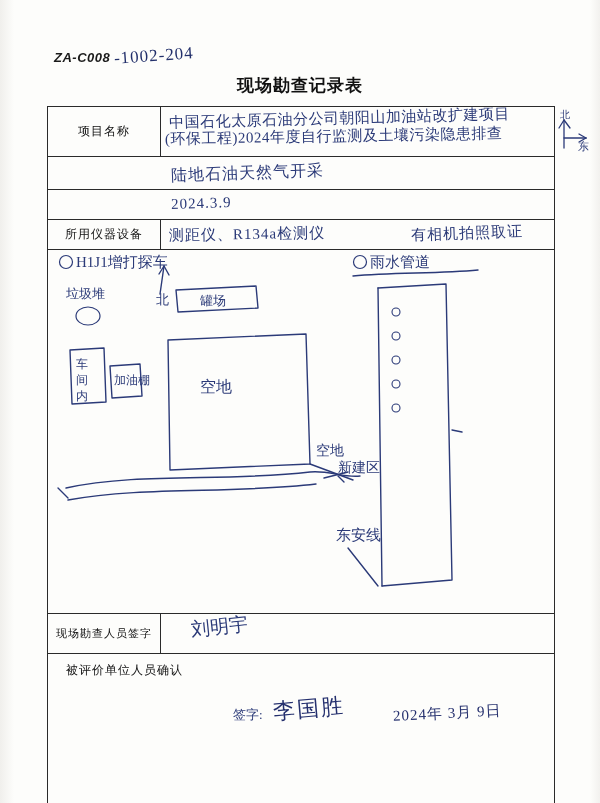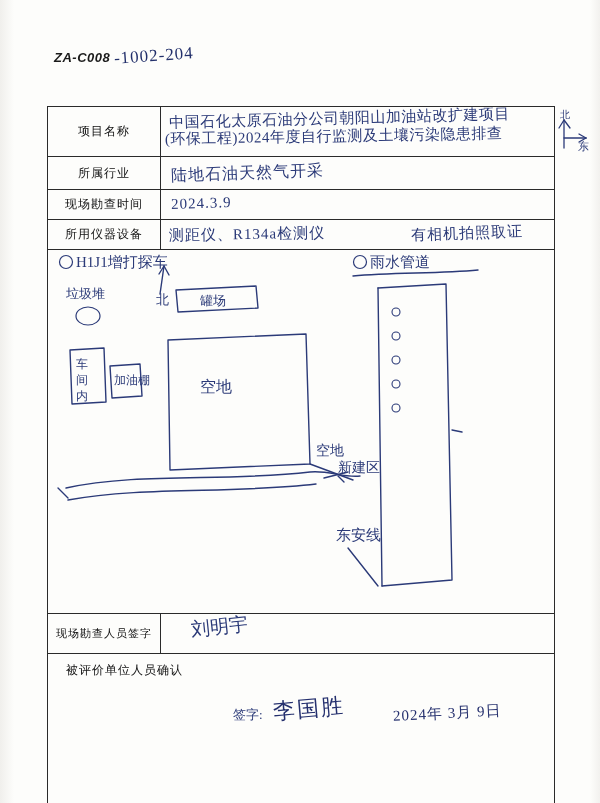--- a/index.html
+++ b/index.html
@@ -172,40 +172,39 @@
 </style>
 </head>
 <body>
 
 <div class="page">
   <div class="scan-edge-left"></div>
   <div class="scan-edge-right"></div>
 
   <div class="form-code">ZA-C008</div>
   <div class="hand-code">-1002-204</div>
+  <div class="doc-title">现场勘查记录表</div>
 
   <div class="table">
 
     <div class="row" style="top:0; height:50px;">
       <div class="label-cell">项目名称</div>
       <div class="value-cell">
         <div class="hand hw1">中国石化太原石油分公司朝阳山加油站改扩建项目</div>
         <div class="hand hw2">(环保工程)2024年度自行监测及土壤污染隐患排查</div>
       </div>
     </div>
 
     <div class="row" style="top:50px; height:33px;">
-      <div class="label-cell">所属行业</div>
       <div class="value-cell">
         <div class="hand hw-ind">陆地石油天然气开采</div>
       </div>
     </div>
 
     <div class="row" style="top:83px; height:30px;">
-      <div class="label-cell">现场勘查时间</div>
       <div class="value-cell">
         <div class="hand hw-date">2024.3.9</div>
       </div>
     </div>
 
     <div class="row" style="top:113px; height:30px;">
       <div class="label-cell">所用仪器设备</div>
       <div class="value-cell">
         <div class="hand hw-equip">测距仪、R134a检测仪</div>
         <div class="hand hw-equip2">有相机拍照取证</div>

